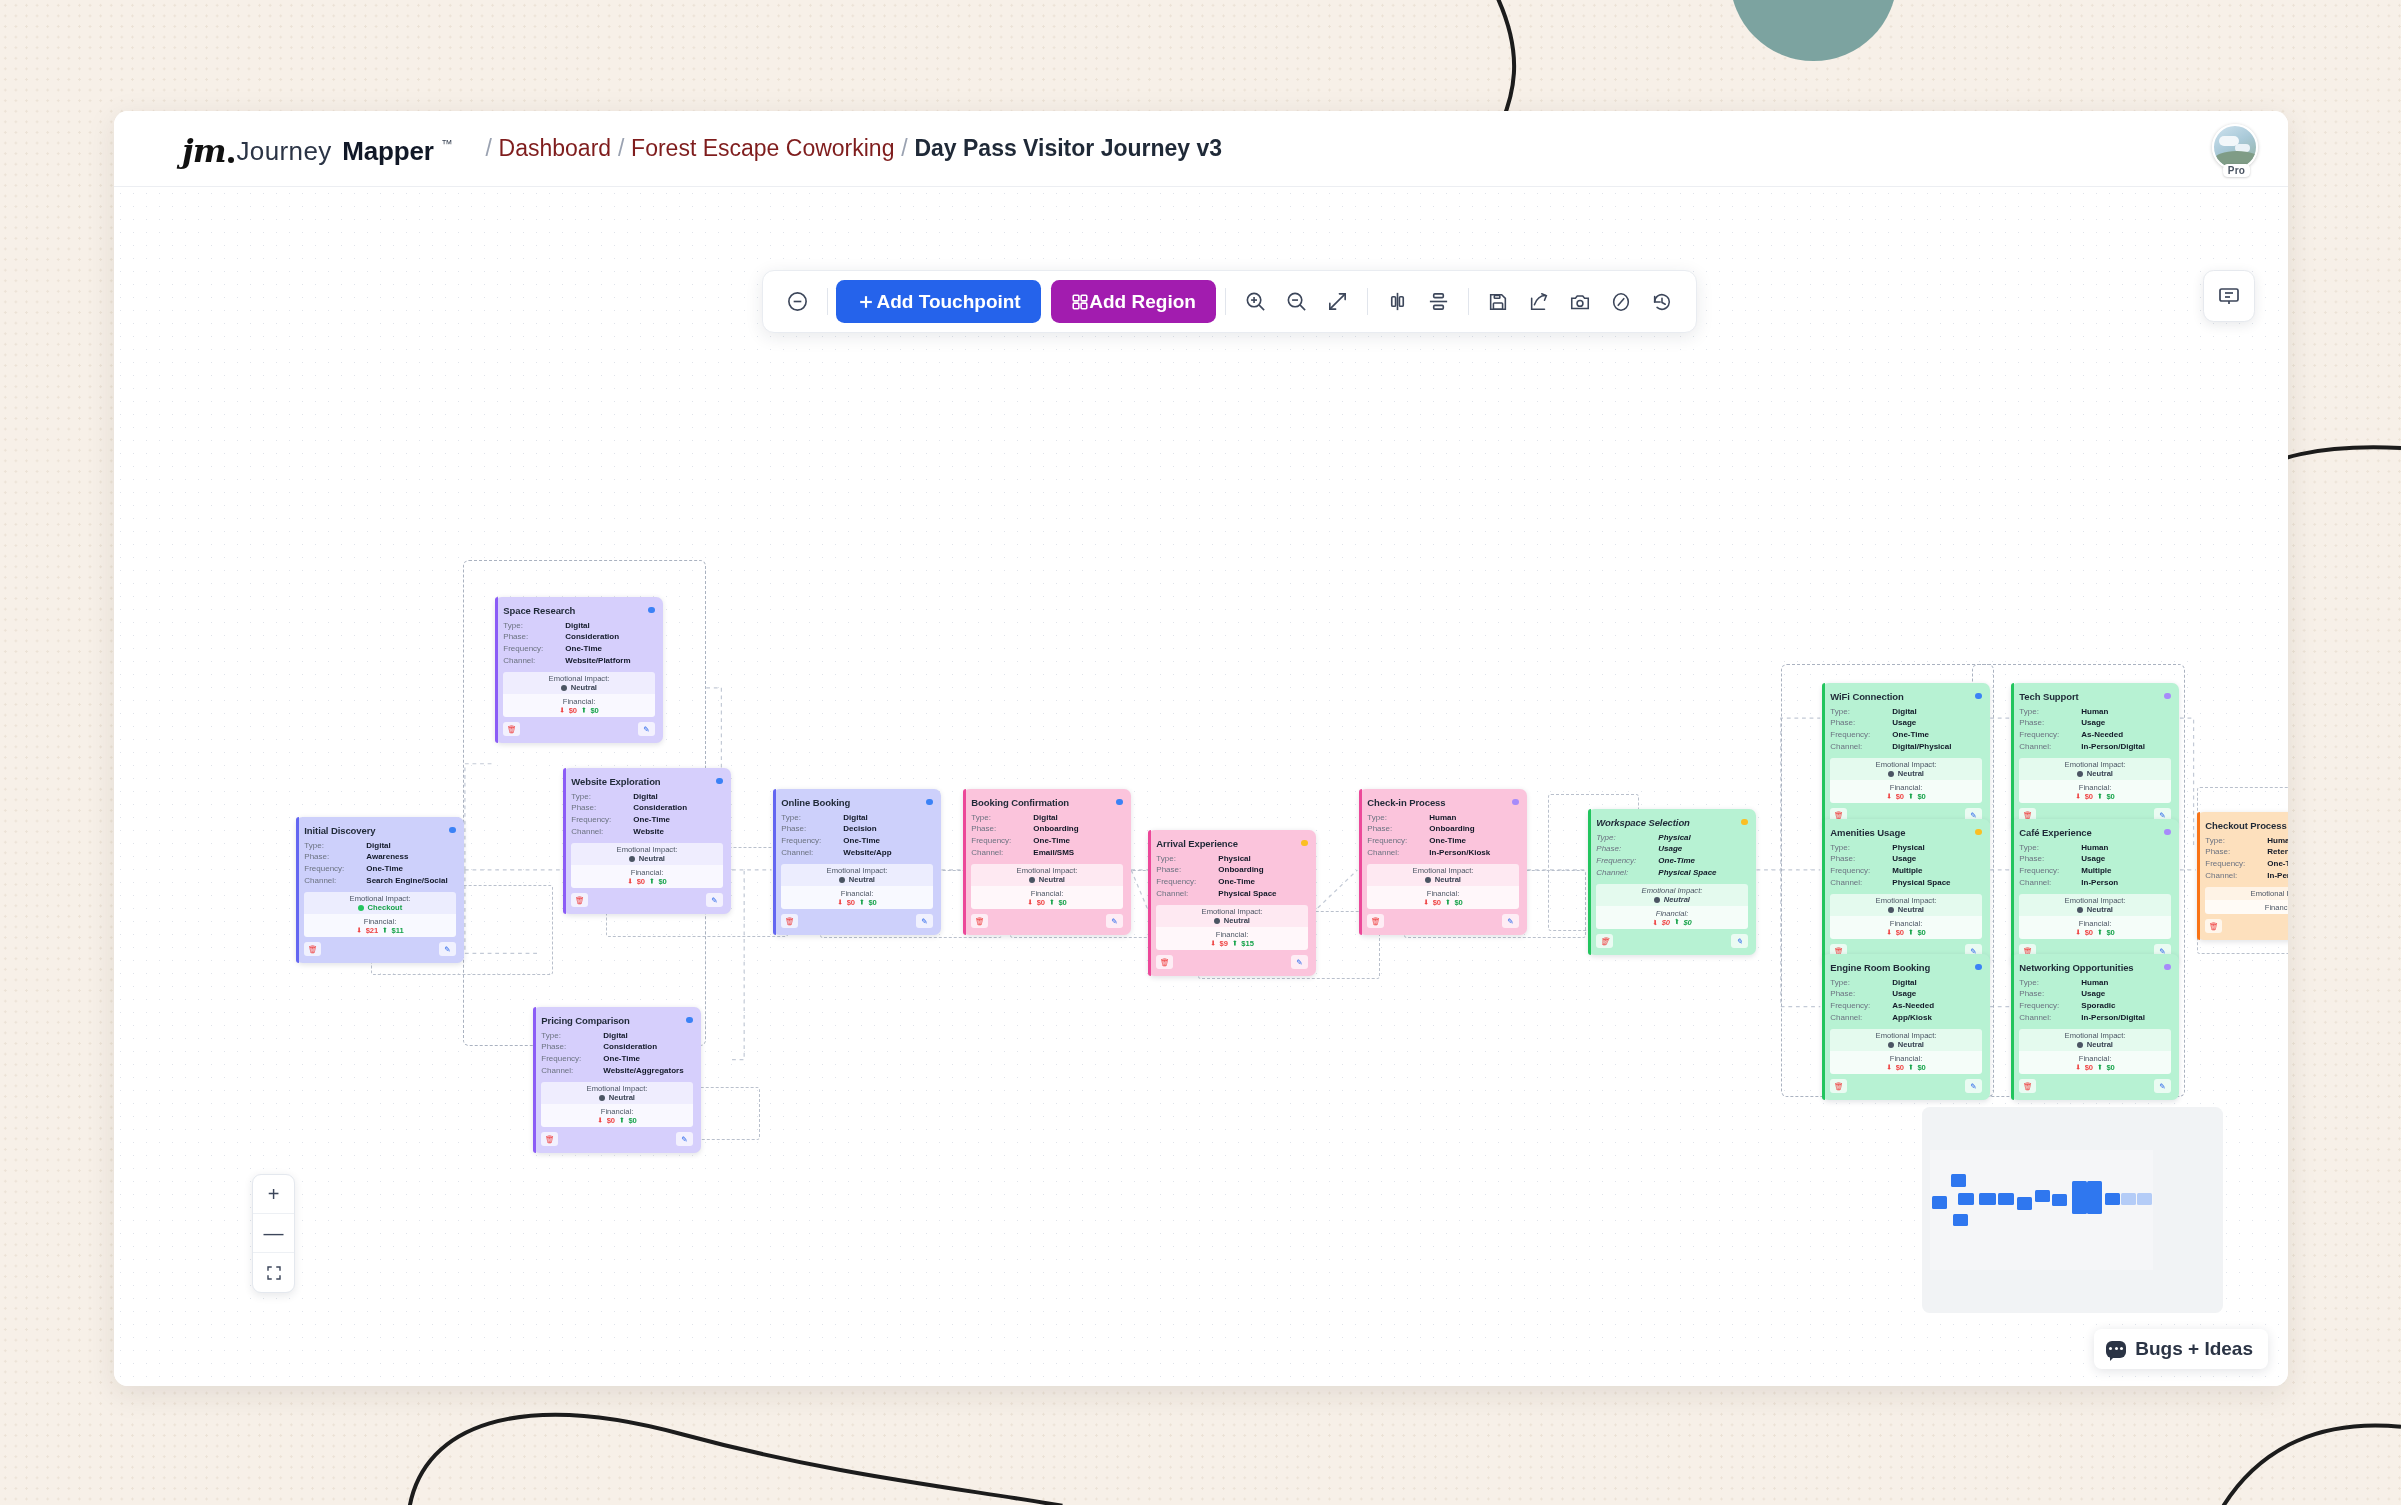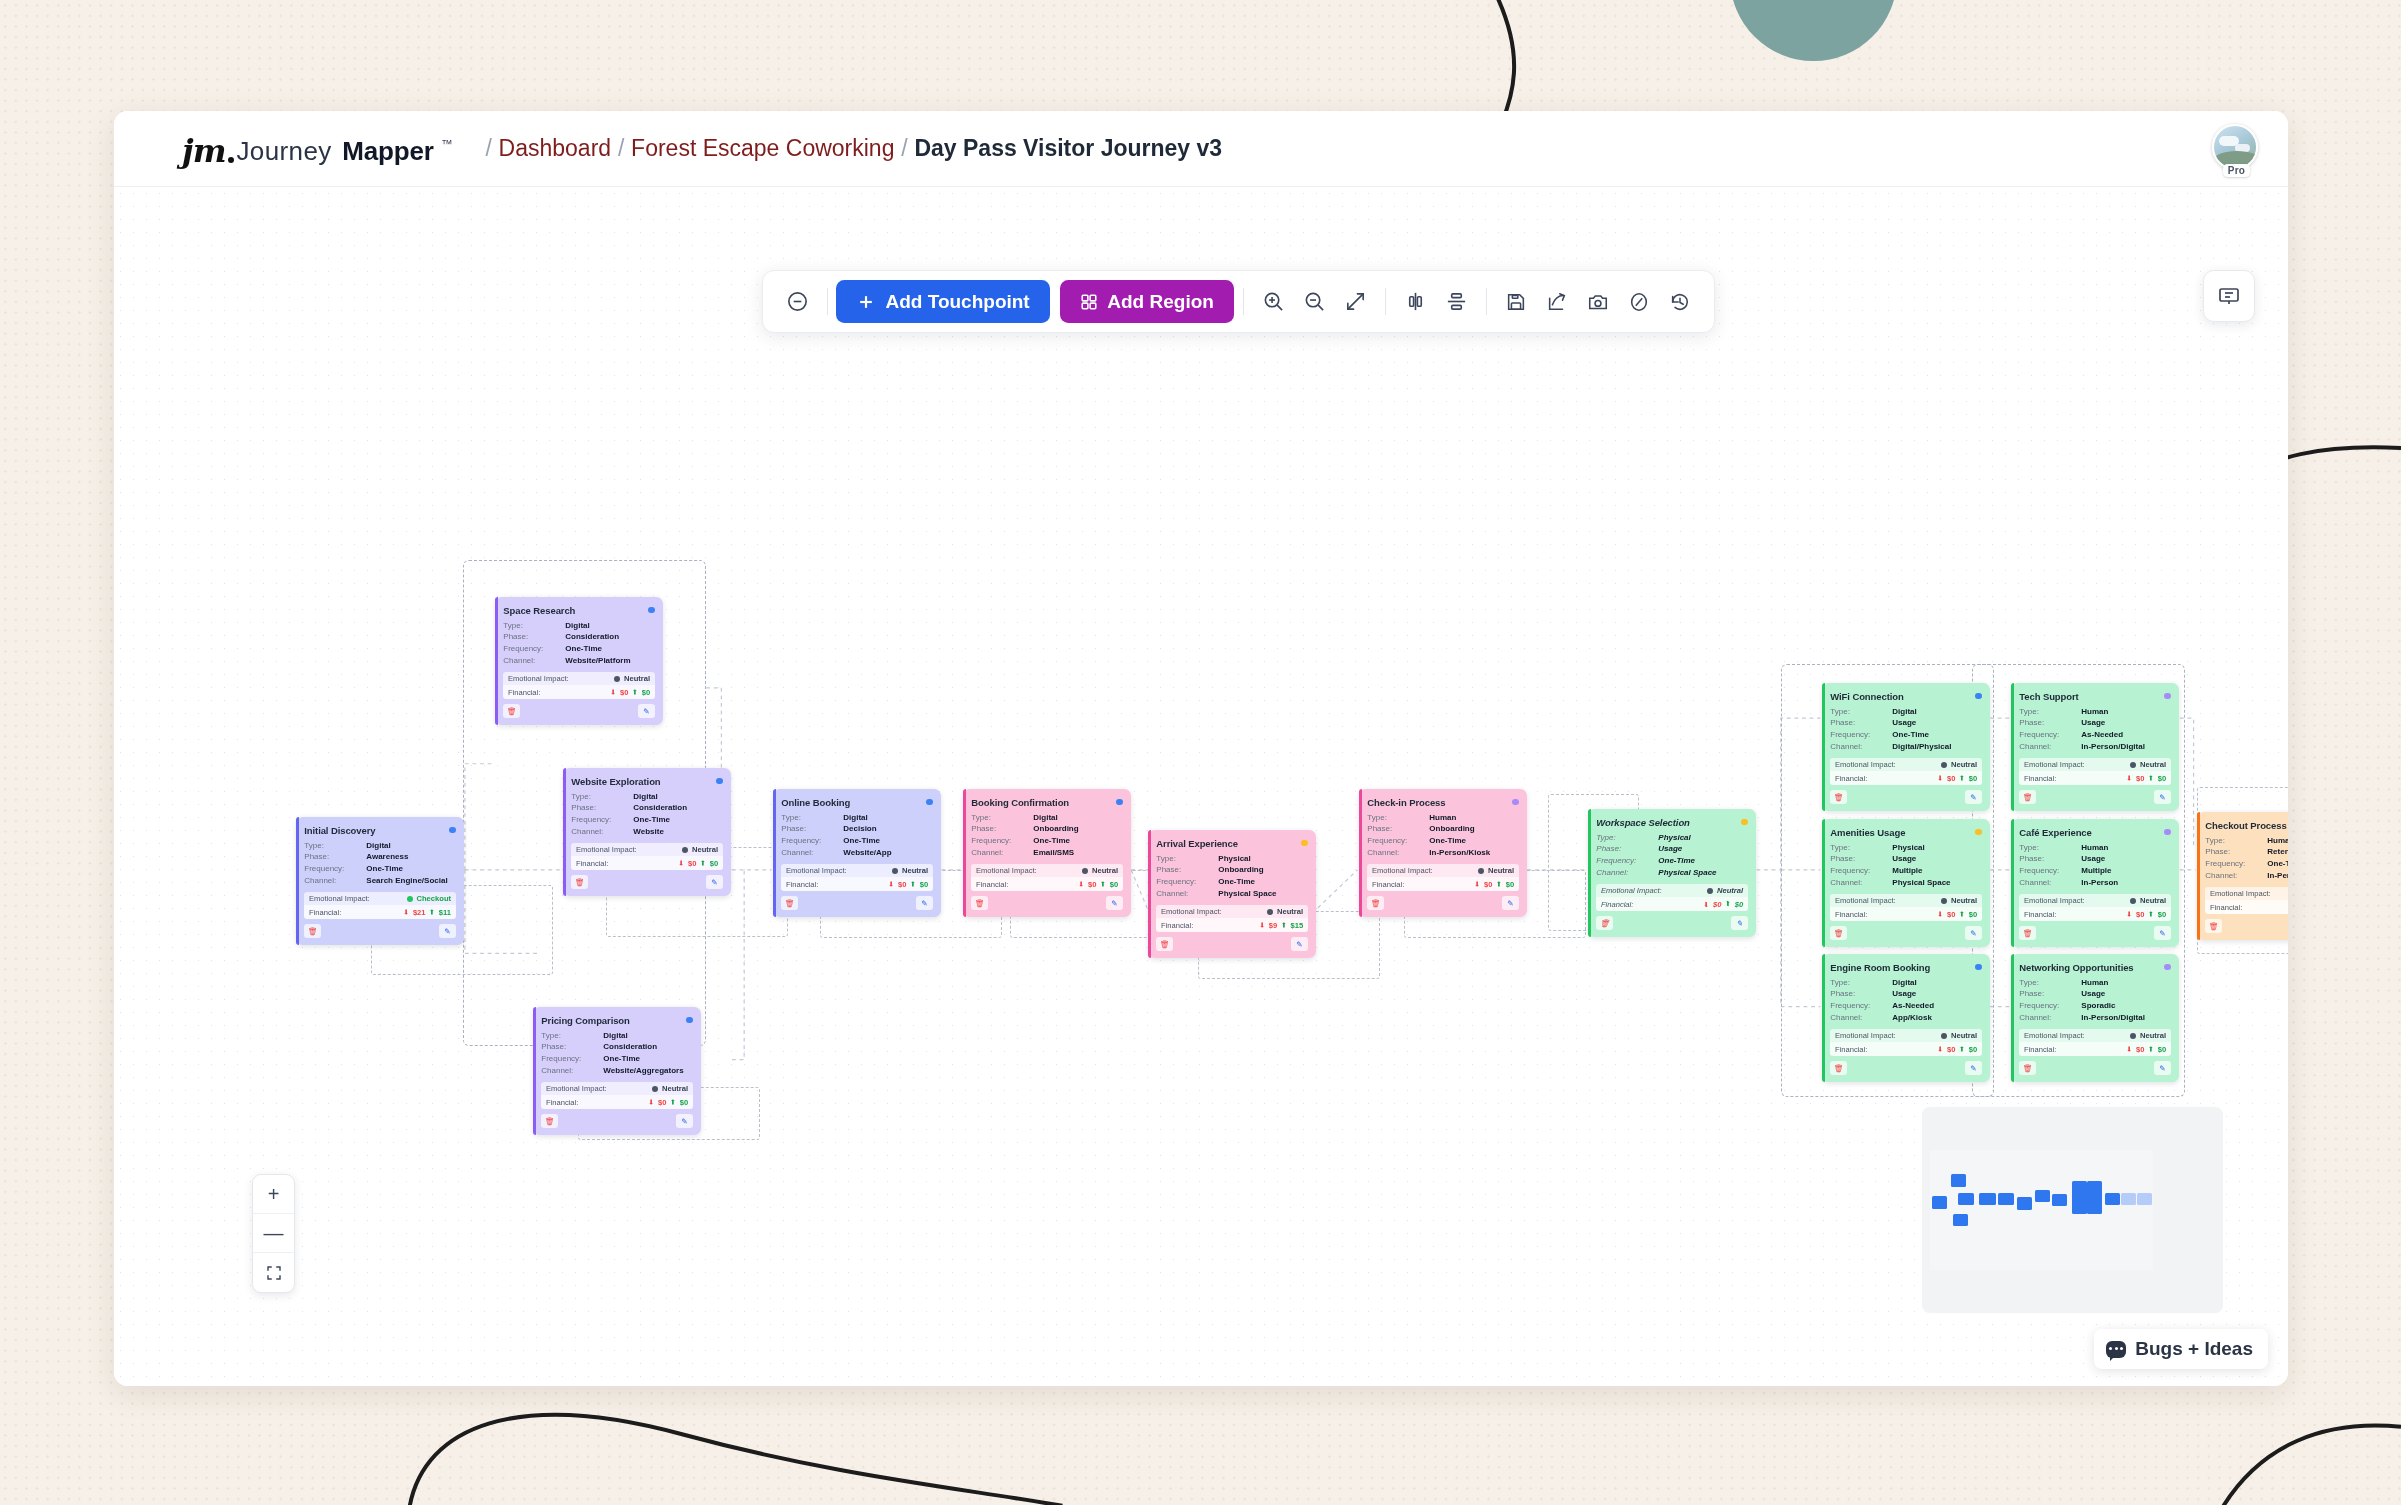--- a/index.html
+++ b/index.html
@@ -108,21 +108,21 @@
     z-index: 20;
   }
   .tb-icon {
     width: 41px; height: 41px;
     display: flex; align-items: center; justify-content: center;
     border-radius: 7.6px; cursor: pointer;
     color: #3c465a;
   }
   .tb-divider { width: 0.8px; height: 27px; background: #e1e5ec; margin: 0 9px; }
   .btn {
-    display: flex; align-items: center; gap: 9px;
+    display: flex; align-items: center; 
     height: 43px; padding: 0 20px;
     border: none; border-radius: 8.3px;
     font-size: 19px; font-weight: 700; color: #fff;
     cursor: pointer; white-space: nowrap;
     font-family: "Liberation Sans", sans-serif;
   }
   .btn-blue  { background: #2563eb; }
   .btn-green { background: #a21caf; margin-left: 10.6px; }
 
   .panel-btn {
@@ -202,21 +202,21 @@
   .card-title { font-size: 9.5px; font-weight: 700; color: #1f2937; letter-spacing: -0.1px; }
   .status-dot { width: 6.8px; height: 6.8px; border-radius: 50%; flex: 0 0 auto; }
 
   .meta-row { display: flex; line-height: 1.35; margin-bottom: 0.8px; }
   .meta-key { width: 62px; color: #6b7280; font-size: 8px; flex: 0 0 62px; }
   .meta-val { color: #111827; font-size: 8px; font-weight: 600; }
 
   .card-stats { margin-top: 5.3px; border-radius: 3px; overflow: hidden; }
   .stat-row {
     display: flex; align-items: center; justify-content: space-between;
-    padding: 2.3px 4.6px; font-size: 7.6px;
+    padding: 2.3px 4.6px; font-size: 7.6px; flex-direction: column;
   }
   .stat-row.a { background: rgba(255,255,255,.62); }
   .stat-row.b { background: rgba(255,255,255,.86); }
   .stat-label { color: #4b5563; font-size: 7.6px; }
   .stat-right { display: flex; align-items: center; gap: 3.8px; font-weight: 700; }
   .emo-dot { width: 6px; height: 6px; border-radius: 50%; display: inline-block; }
   .fin-neg { color: #ef4444; font-weight: 700; }
   .fin-pos { color: #16a34a; font-weight: 700; }
   .chev { font-size: 6.8px; }
 

